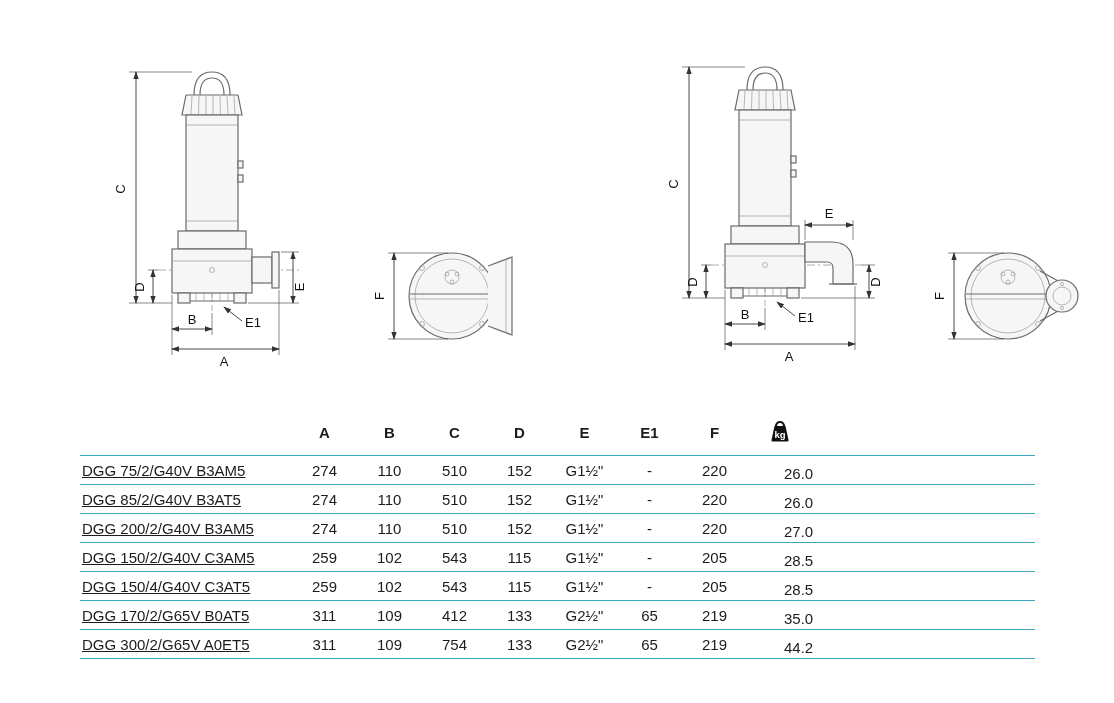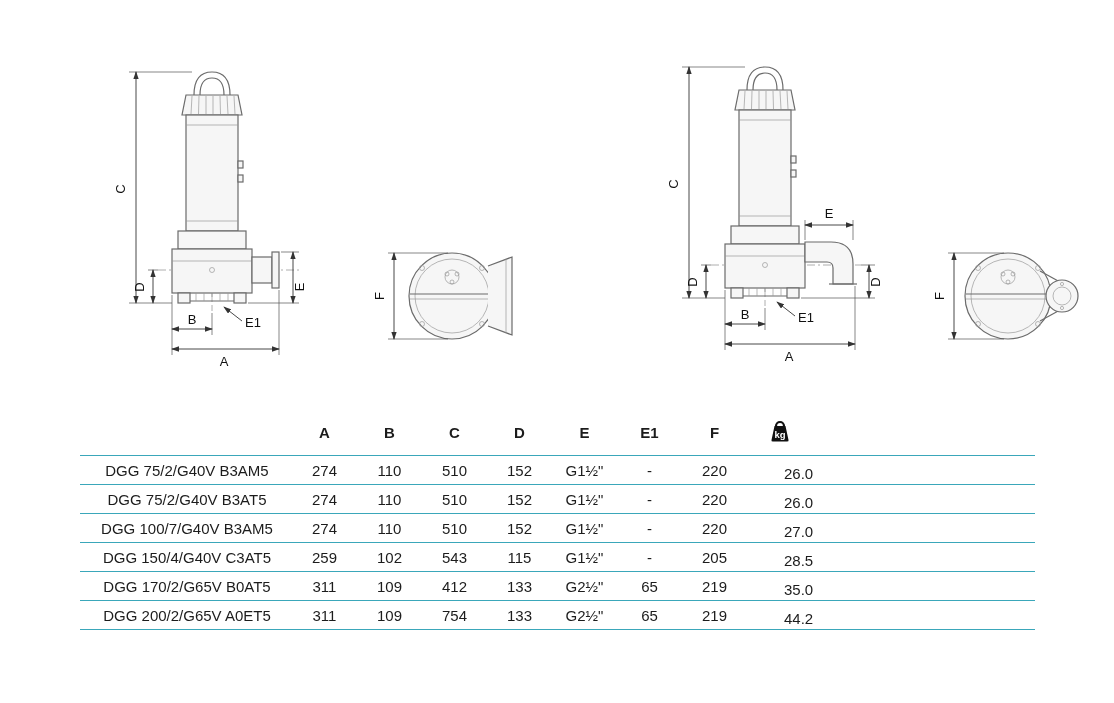--- a/index.html
+++ b/index.html
@@ -29,21 +29,21 @@
   table.dims col.model  { width:212px; }
   table.dims col.num    { width:65px; }
   table.dims col.filler { width:223px; }
   table.dims thead th { font-weight:bold; text-align:center; padding:4px 0 10px; vertical-align:middle; }
   table.dims thead th.model { text-align:left; }
   table.dims tbody td {
     border-top:1px solid var(--accent);
     text-align:center; padding:6px 0 5px; white-space:nowrap;
   }
   table.dims tbody tr:last-child td { border-bottom:1px solid var(--accent); }
-  table.dims td.model { text-align:center; padding-left:2px; }
+  table.dims td.model { text-align:left; padding-left:2px;text-decoration:underline; }
   .kgspan { display:inline-block; transform:translateY(3px);margin-left:37px; }
 </style>
 </head>
 <body>
 
 <div class="canvas">
 
   <svg class="drawing" style="left:112px;top:65px" width="240" height="310" viewBox="0 0 240 310">
     <defs>
       <marker id="a1" markerWidth="9" markerHeight="6" refX="8" refY="3" orient="auto-start-reverse">
@@ -289,41 +289,53 @@
         <td>110</td>
         <td>510</td>
         <td>152</td>
         <td>G1½"</td>
         <td>-</td>
         <td>220</td>
         <td><span class="kgspan">26.0</span></td>
         <td></td>
       </tr>
       <tr>
-        <td class="model">DGG 75/2/G40V B3AT5</td>
+        <td class="model">DGG 85/2/G40V B3AT5</td>
         <td>274</td>
         <td>110</td>
         <td>510</td>
         <td>152</td>
         <td>G1½"</td>
         <td>-</td>
         <td>220</td>
         <td><span class="kgspan">26.0</span></td>
         <td></td>
       </tr>
       <tr>
-        <td class="model">DGG 100/7/G40V B3AM5</td>
+        <td class="model">DGG 200/2/G40V B3AM5</td>
         <td>274</td>
         <td>110</td>
         <td>510</td>
         <td>152</td>
         <td>G1½"</td>
         <td>-</td>
         <td>220</td>
         <td><span class="kgspan">27.0</span></td>
+        <td></td>
+      </tr>
+      <tr>
+        <td class="model">DGG 150/2/G40V C3AM5</td>
+        <td>259</td>
+        <td>102</td>
+        <td>543</td>
+        <td>115</td>
+        <td>G1½"</td>
+        <td>-</td>
+        <td>205</td>
+        <td><span class="kgspan">28.5</span></td>
         <td></td>
       </tr>
       <tr>
         <td class="model">DGG 150/4/G40V C3AT5</td>
         <td>259</td>
         <td>102</td>
         <td>543</td>
         <td>115</td>
         <td>G1½"</td>
         <td>-</td>
@@ -337,21 +349,21 @@
         <td>109</td>
         <td>412</td>
         <td>133</td>
         <td>G2½"</td>
         <td>65</td>
         <td>219</td>
         <td><span class="kgspan">35.0</span></td>
         <td></td>
       </tr>
       <tr>
-        <td class="model">DGG 200/2/G65V A0ET5</td>
+        <td class="model">DGG 300/2/G65V A0ET5</td>
         <td>311</td>
         <td>109</td>
         <td>754</td>
         <td>133</td>
         <td>G2½"</td>
         <td>65</td>
         <td>219</td>
         <td><span class="kgspan">44.2</span></td>
         <td></td>
       </tr>

